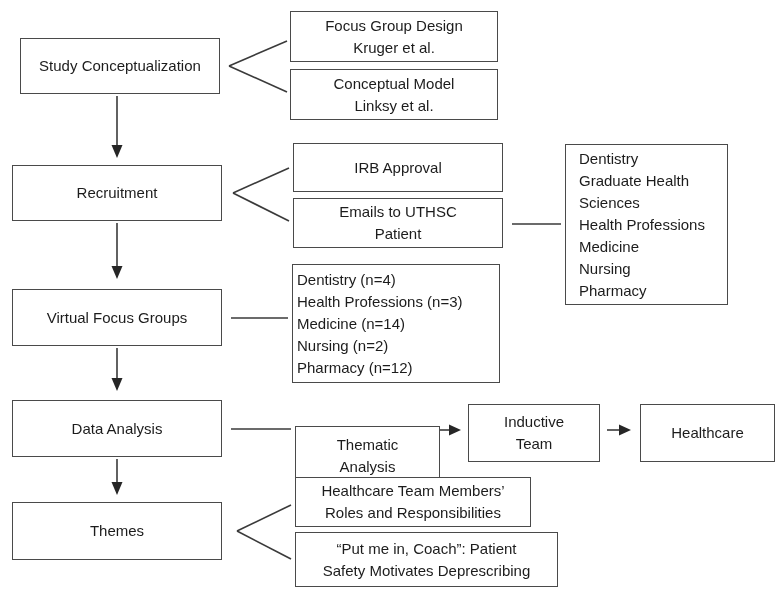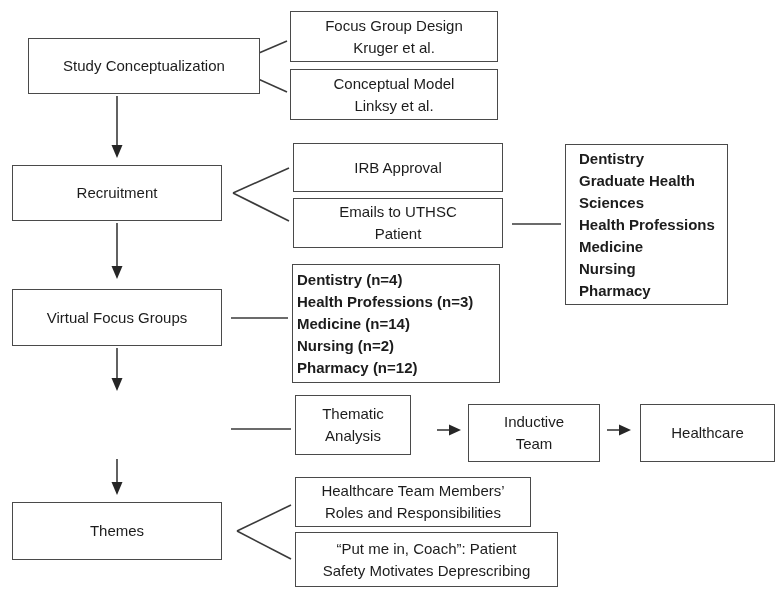--- a/index.html
+++ b/index.html
@@ -35,21 +35,20 @@
     font-size: 15px;
     line-height: 22px;
     text-align: center;
   }
   .box .txt {
     white-space: pre-line;
   }
   .box.left-align {
     justify-content: flex-start;
     text-align: left;
-    font-weight: bold;
   }
 </style>
 </head>
 <body>
 
 <div class="canvas">
 
   <svg class="connectors" viewBox="0 0 780 595" xmlns="http://www.w3.org/2000/svg">
     <g stroke="#3a3a3a" stroke-width="1.6" fill="none">
 
@@ -79,32 +78,35 @@
     <g fill="#262626" stroke="none">
       <polygon points="111.5,145 122.5,145 117,158"></polygon>
       <polygon points="111.5,266 122.5,266 117,279"></polygon>
       <polygon points="111.5,378 122.5,378 117,391"></polygon>
       <polygon points="111.5,482 122.5,482 117,495"></polygon>
       <polygon points="449,424.5 449,435.5 461,430"></polygon>
       <polygon points="619,424.5 619,435.5 631,430"></polygon>
     </g>
   </svg>
 
-  <div class="box" style="left:28px; top:38px; width:232px; height:56px">
+  <div class="box" style="left:20px; top:38px; width:200px; height:56px">
     <span class="txt">Study Conceptualization</span>
   </div>
 
   <div class="box" style="left:12px; top:165px; width:210px; height:56px">
     <span class="txt">Recruitment</span>
   </div>
 
   <div class="box" style="left:12px; top:289px; width:210px; height:57px">
     <span class="txt">Virtual Focus Groups</span>
   </div>
 
+  <div class="box" style="left:12px; top:400px; width:210px; height:57px">
+    <span class="txt">Data Analysis</span>
+  </div>
 
   <div class="box" style="left:12px; top:502px; width:210px; height:58px">
     <span class="txt">Themes</span>
   </div>
 
   <div class="box" style="left:290px; top:11px; width:208px; height:51px">
     <span class="txt">Focus Group Design
 Kruger et al.</span>
   </div>
 
@@ -133,21 +135,21 @@
   </div>
 
   <div class="box left-align" style="left:292px; top:264px; width:208px; height:119px; padding-left:4px">
     <span class="txt">Dentistry (n=4)
 Health Professions (n=3)
 Medicine (n=14)
 Nursing (n=2)
 Pharmacy (n=12)</span>
   </div>
 
-  <div class="box" style="left:295px; top:395px; width:116px; height:60px">
+  <div class="box" style="left:295px; top:426px; width:145px; height:60px">
     <span class="txt">Thematic
 Analysis</span>
   </div>
 
   <div class="box" style="left:468px; top:404px; width:132px; height:58px">
     <span class="txt">Inductive
 Team</span>
   </div>
 
   <div class="box" style="left:640px; top:404px; width:135px; height:58px">

